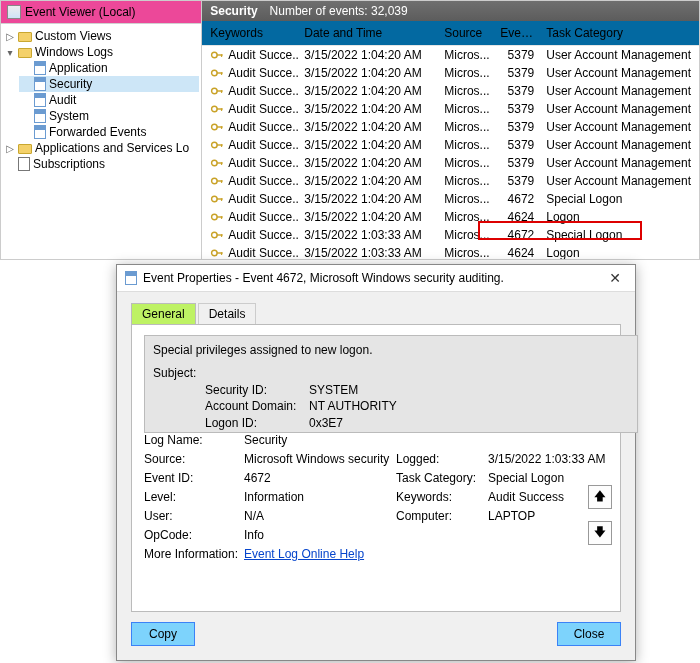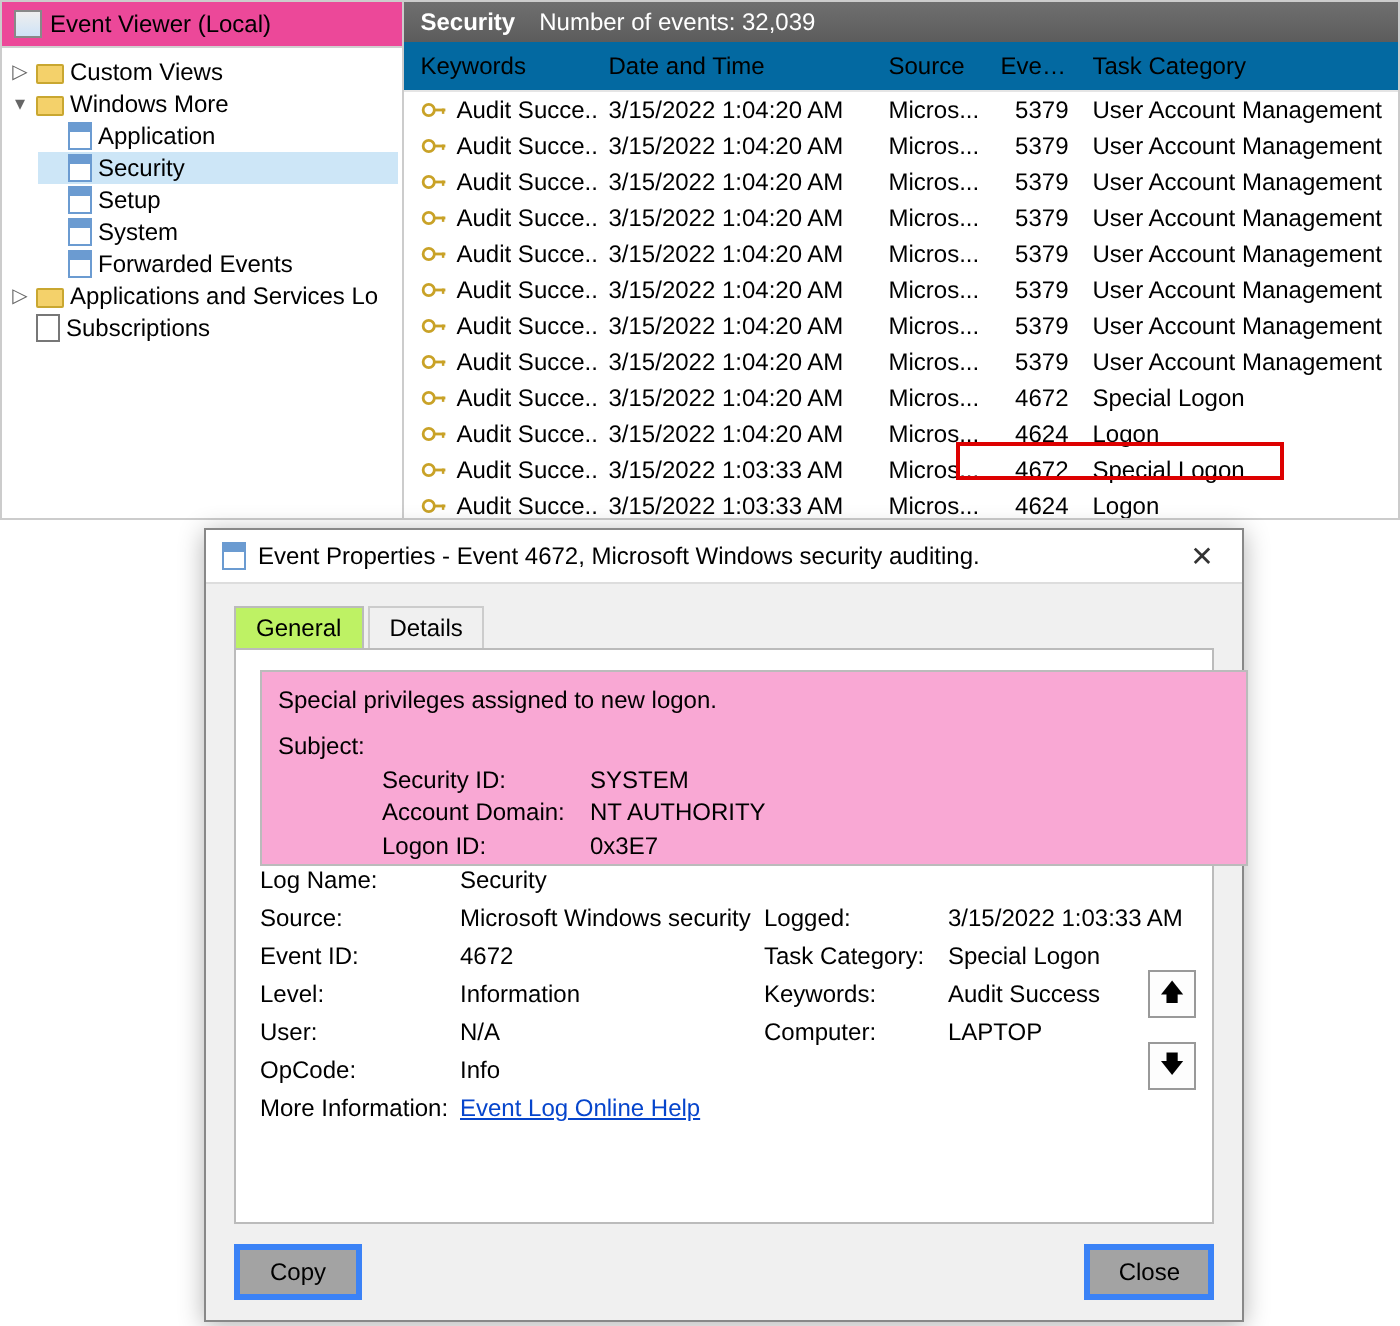--- a/index.html
+++ b/index.html
@@ -33,75 +33,75 @@
   .c-kw { width: 94px; display: flex; align-items: center; gap: 4px; }
   .c-dt { width: 140px; }
   .c-src { width: 56px; }
   .c-eid { width: 46px; text-align: right; padding-right: 8px; }
   .c-task { flex: 1; }
   .key-icon { width: 14px; height: 14px; display: inline-block; }
   .key-icon svg { width: 14px; height: 14px; }
   .highlight-box { position: absolute; border: 2px solid #d00; pointer-events: none; }
 
   
-  .dialog { position: absolute; left: 102px; top: 264px; width: 520px; height: 397px; background: #f0f0f0; border: 1px solid #888; box-shadow: 0 2px 12px rgba(0,0,0,.3); }
+  .dialog { position: absolute; left: 116px; top: 264px; width: 520px; height: 397px; background: #f0f0f0; border: 1px solid #888; box-shadow: 0 2px 12px rgba(0,0,0,.3); }
   .dlg-title { display: flex; align-items: center; gap: 6px; padding: 5px 8px; background: #fff; border-bottom: 1px solid #ddd; }
   .dlg-title .t { flex: 1; }
   .dlg-close { width: 24px; text-align: center; color: #333; font-size: 14px; cursor: default; }
   .tabs { display: flex; padding: 10px 14px 0 14px; gap: 2px; }
   .tab { padding: 3px 10px 4px; border: 1px solid #bbb; border-bottom: none; background: #bef264; position: relative; top: 1px; }
   .tab.inactive { background: #f0f0f0; border-color: #ccc; }
   .tab-body { margin: 0 14px; border: 1px solid #bbb; background: #fff; height: 288px; padding: 10px 12px; position: relative; }
-  .desc-box { border: 1px solid #bbb; width: 494px; height: 98px; padding: 6px 8px; background: #f9a8d4; font-size: 12px; line-height: 1.4; overflow: hidden; }
+  .desc-box { border: 1px solid #bbb; width: 494px; height: 98px; padding: 6px 8px; background: #e5e5e5; font-size: 12px; line-height: 1.4; overflow: hidden; }
   .desc-box .ind { padding-left: 52px; }
   .desc-box .lab { display: inline-block; width: 104px; }
   .info-grid { margin-top: 0; display: grid; grid-template-columns: 96px 148px 88px auto; row-gap: 5px; column-gap: 4px; }
   .info-grid .l { color: #000; }
   .link { color: #0645cc; text-decoration: underline; cursor: pointer; }
   .side-btns { position: absolute; right: 8px; top: 160px; display: flex; flex-direction: column; gap: 12px; }
   .side-btn { width: 24px; height: 24px; border: 1px solid #999; background: #fdfdfd; display: flex; align-items: center; justify-content: center; }
   .dlg-footer { display: flex; justify-content: space-between; padding: 10px 14px; }
-  .btn { min-width: 64px; padding: 4px 14px; border: 3px solid #3b82f6; background: #a3a3a3; text-align: center; }
+  .btn { min-width: 64px; padding: 4px 14px; border: 1px solid #3b82f6; background: #7dd3fc; text-align: center; }
 </style>
 </head>
 <body>
 
 <div class="main">
 
   <div class="tree-pane">
     <div class="tree-header">
       <span class="icon-ev"></span>
       <span>Event Viewer (Local)</span>
     </div>
     <div class="tree">
       <div class="tree-node">
         <span class="exp">▷</span>
         <span class="icon-folder"></span>
         <span>Custom Views</span>
       </div>
       <div class="tree-node">
         <span class="exp">▾</span>
         <span class="icon-folder"></span>
-        <span>Windows More</span>
+        <span>Windows Logs</span>
       </div>
       <div class="tree-children">
         <div class="tree-node">
             <span class="exp"></span>
             <span class="icon-log"></span>
             <span>Application</span>
           </div>
         <div class="tree-node selected">
             <span class="exp"></span>
             <span class="icon-log"></span>
             <span>Security</span>
           </div>
         <div class="tree-node">
             <span class="exp"></span>
             <span class="icon-log"></span>
-            <span>Setup</span>
+            <span>Audit</span>
           </div>
         <div class="tree-node">
             <span class="exp"></span>
             <span class="icon-log"></span>
             <span>System</span>
           </div>
         <div class="tree-node">
             <span class="exp"></span>
             <span class="icon-log"></span>
             <span>Forwarded Events</span>

